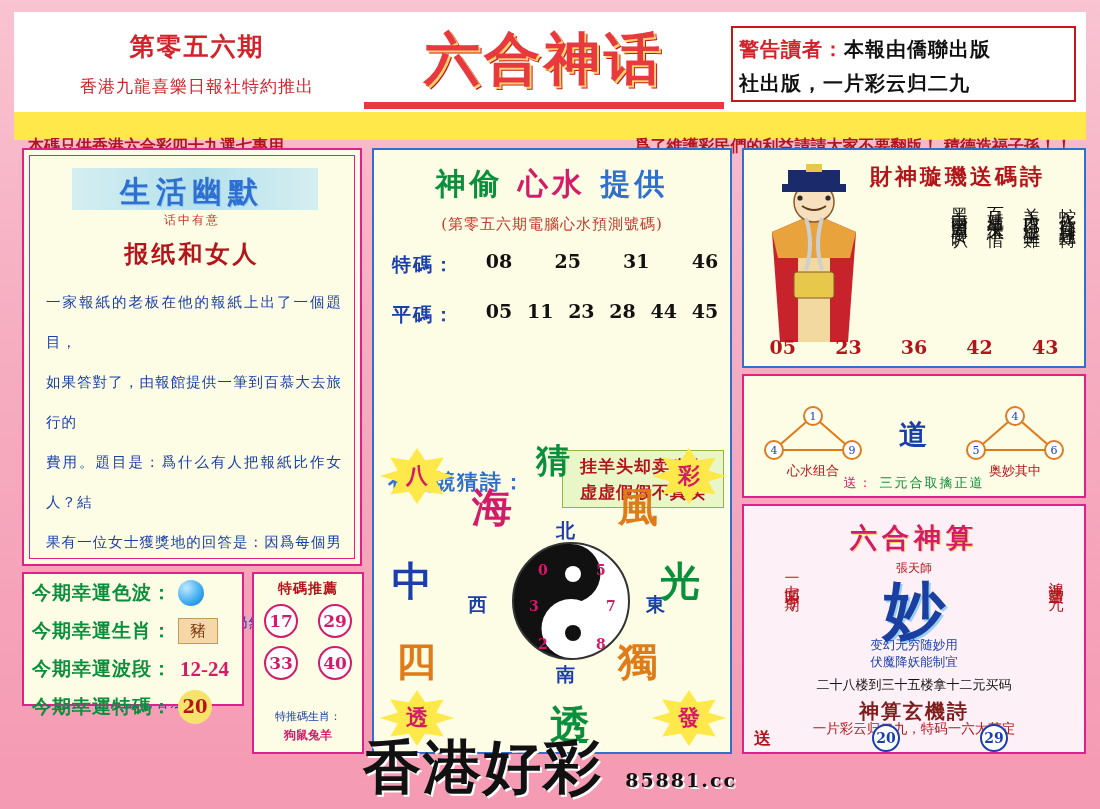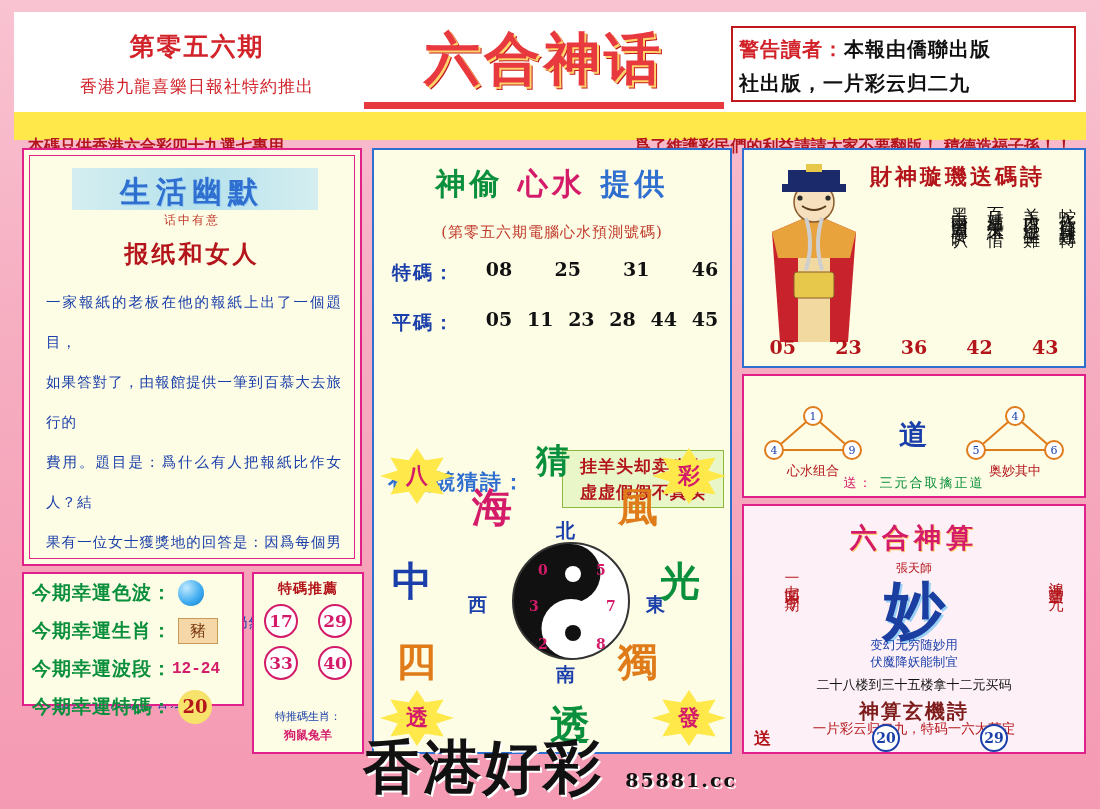--- a/index.html
+++ b/index.html
@@ -117,22 +117,22 @@
     width:26px; height:26px; border-radius:50%;
     background:radial-gradient(circle at 32% 30%, #bfe9ff, #3aa9ef 60%, #1577c4);
     margin-left:6px;
   }
   .zodiac {
     width:40px; height:26px; background:#f6d7a8; border:1px solid #c79a55;
     font-size:16px; color:#7a3b12; text-align:center; line-height:24px;
     margin-left:6px; font-family:"DejaVu Serif", serif;
   }
   .band-val {
-    font-family:Liberation Mono, monospace; font-size:16px; font-weight:bold;
-    color:#d41b6a; 
+    font-family:Liberation Serif, serif; font-size:21px; font-weight:bold;
+    color:#d41b6a; margin-left:8px;
   }
   .lucky-num {
     width:34px; height:34px; border-radius:50%;
     background:#f7e26b; color:#b3151b; font-weight:bold;
     font-family:"DejaVu Serif", serif; font-size:18px;
     text-align:center; line-height:34px; margin-left:6px;
   }
   
   #special {
     left:252px; top:572px; width:112px; height:182px;
@@ -167,21 +167,21 @@
   }
   .c-title {
     text-align:center; margin-top:14px;
     font-family:"DejaVu Serif", serif; font-size:30px; font-weight:bold;
     letter-spacing:4px;
   }
   .c-title .g { color:#0a8f3c; }
   .c-title .r { color:#d41b6a; }
   .c-title .b { color:#2f6fd0; }
   .c-sub {
-    text-align:center; margin-top:18px;
+    text-align:center; margin-top:10px;
     font-family:"DejaVu Serif", serif; font-size:15px; color:#c0392b;
     letter-spacing:1px;
   }
   .row-nums { position:relative; margin-top:16px; height:34px; }
   .row-lab {
     position:absolute; left:18px; top:2px;
     font-family:"DejaVu Serif", serif; font-size:19px; font-weight:bold;
     color:#1a3faa; letter-spacing:2px;
   }
   .nums { position:absolute; left:108px; right:8px; top:0; display:flex; justify-content:space-between; }

